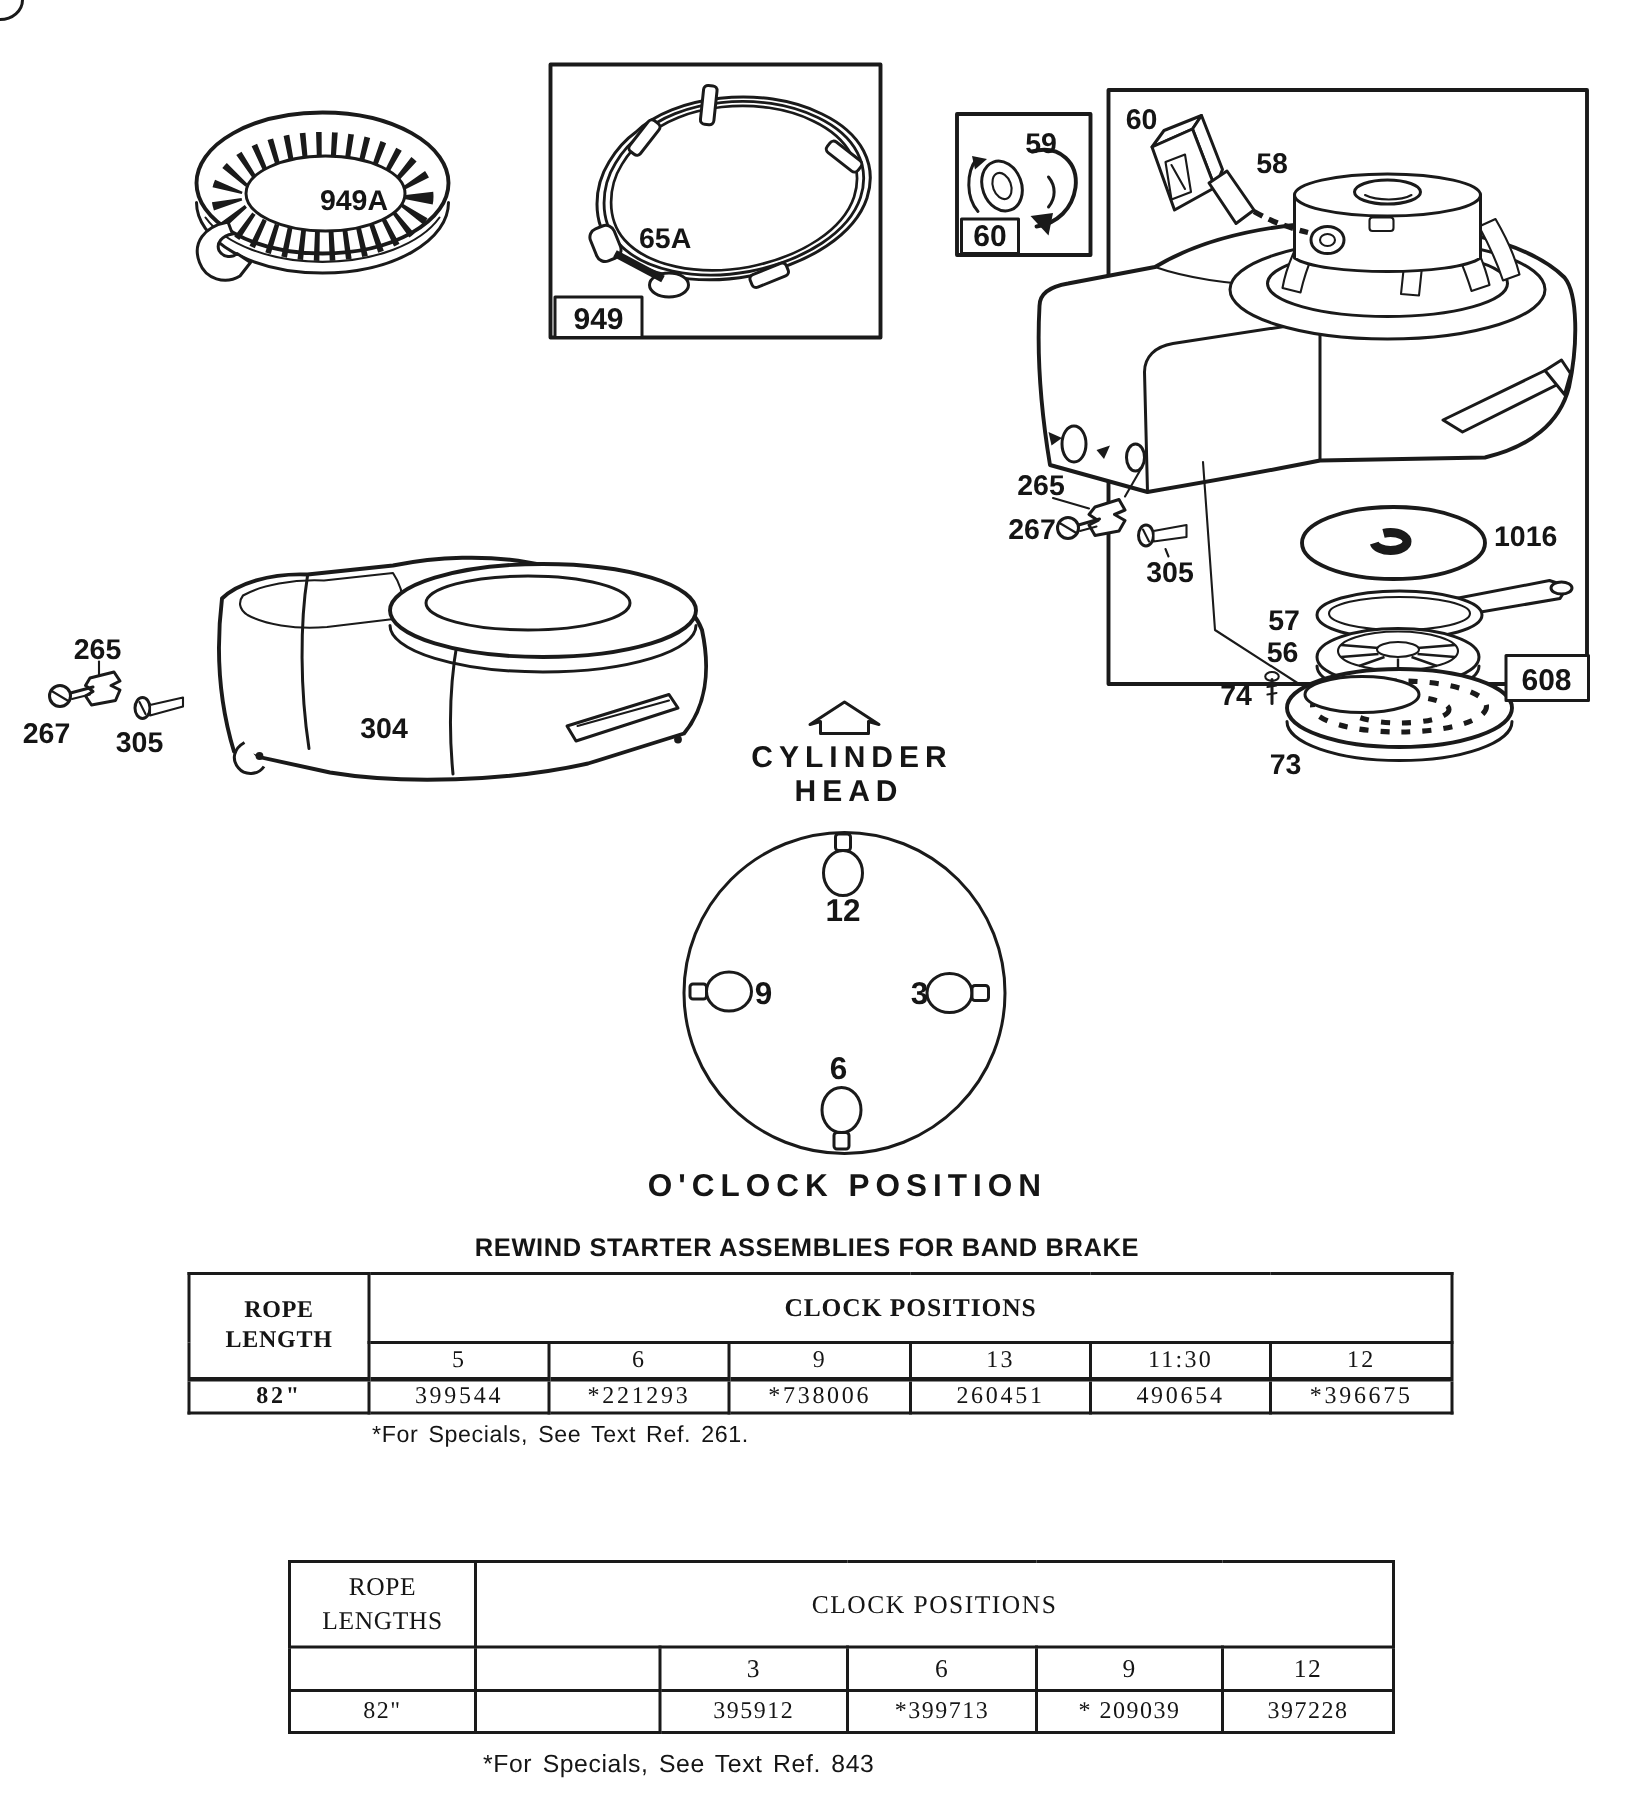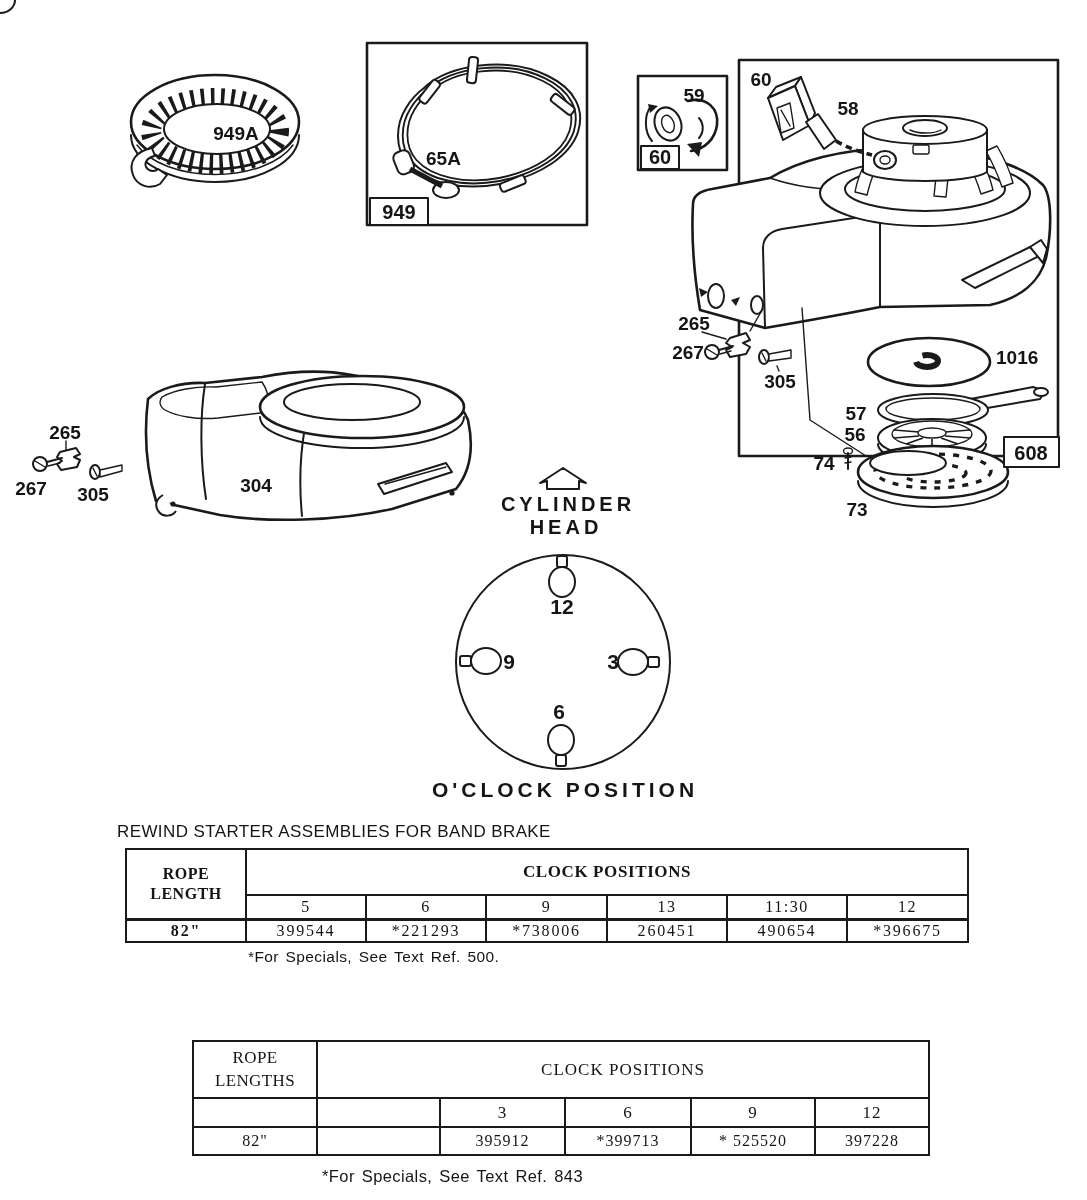--- a/index.html
+++ b/index.html
@@ -19,21 +19,21 @@
   .dashrope { stroke:#1a1a1a; fill:none; stroke-width:3.6; stroke-dasharray:6.5 4.5; }
   .fill { fill:#1a1a1a; stroke:none; }
 
   .plabel { font-size:19px; font-weight:700; }
   .tag    { font-size:20px; font-weight:700; }
   .clockn { font-size:21px; font-weight:700; }
   .caps   { font-size:20px; font-weight:700; letter-spacing:4px; }
   .capsbig{ font-size:21px; font-weight:700; letter-spacing:4px; }
 
   
-  .tbl-title { position:absolute; text-align:left; font-weight:400; letter-spacing:0.4px; }
+  .tbl-title { position:absolute; text-align:center; font-weight:700; letter-spacing:0.4px; }
   .t1-title { left:117px; top:822px; width:842px; font-size:17px; }
   .t2-title { left:222px; top:1005px; width:736px; font-size:18px; }
 
   table { border-collapse:collapse; table-layout:fixed; position:absolute; background:#fff;font-family:Liberation Serif, serif; }
   td, th { border:2px solid #1a1a1a; text-align:center; vertical-align:middle; padding:0; overflow:hidden; }
 
   .t1 { left:125px; top:848px; width:842px; border:2.5px solid #1a1a1a; }
   .t1 tr.hdr  { height:46px; }
   .t1 tr.sub  { height:24px; }
   .t1 tr.data { height:23px; }
@@ -309,21 +309,21 @@
       <td class="ropeval">82"</td>
       <td>399544</td>
       <td>*221293</td>
       <td>*738006</td>
       <td>260451</td>
       <td>490654</td>
       <td>*396675</td>
     </tr>
   </tbody>
     </table>
-  <div class="footnote f1">*For Specials, See Text Ref. 500.</div>
+  <div class="footnote f1">*For Specials, See Text Ref. 261.</div>
 
   
   <table class="t2">
     <colgroup>
       <col style="width:124px">
         <col style="width:123px">
         <col style="width:125px">
       <col style="width:126px">
         <col style="width:124px">
         <col style="width:114px">
@@ -340,20 +340,20 @@
       <td>3</td>
       <td>6</td>
       <td>9</td>
       <td>12</td>
     </tr>
     <tr class="data">
       <td>82"</td>
       <td></td>
       <td>395912</td>
       <td>*399713</td>
-      <td>* 525520</td>
+      <td>* 209039</td>
       <td>397228</td>
     </tr>
   </tbody>
     </table>
   <div class="footnote f2">*For Specials, See Text Ref. 843</div>
 
 </div>
 
 </body></html>

